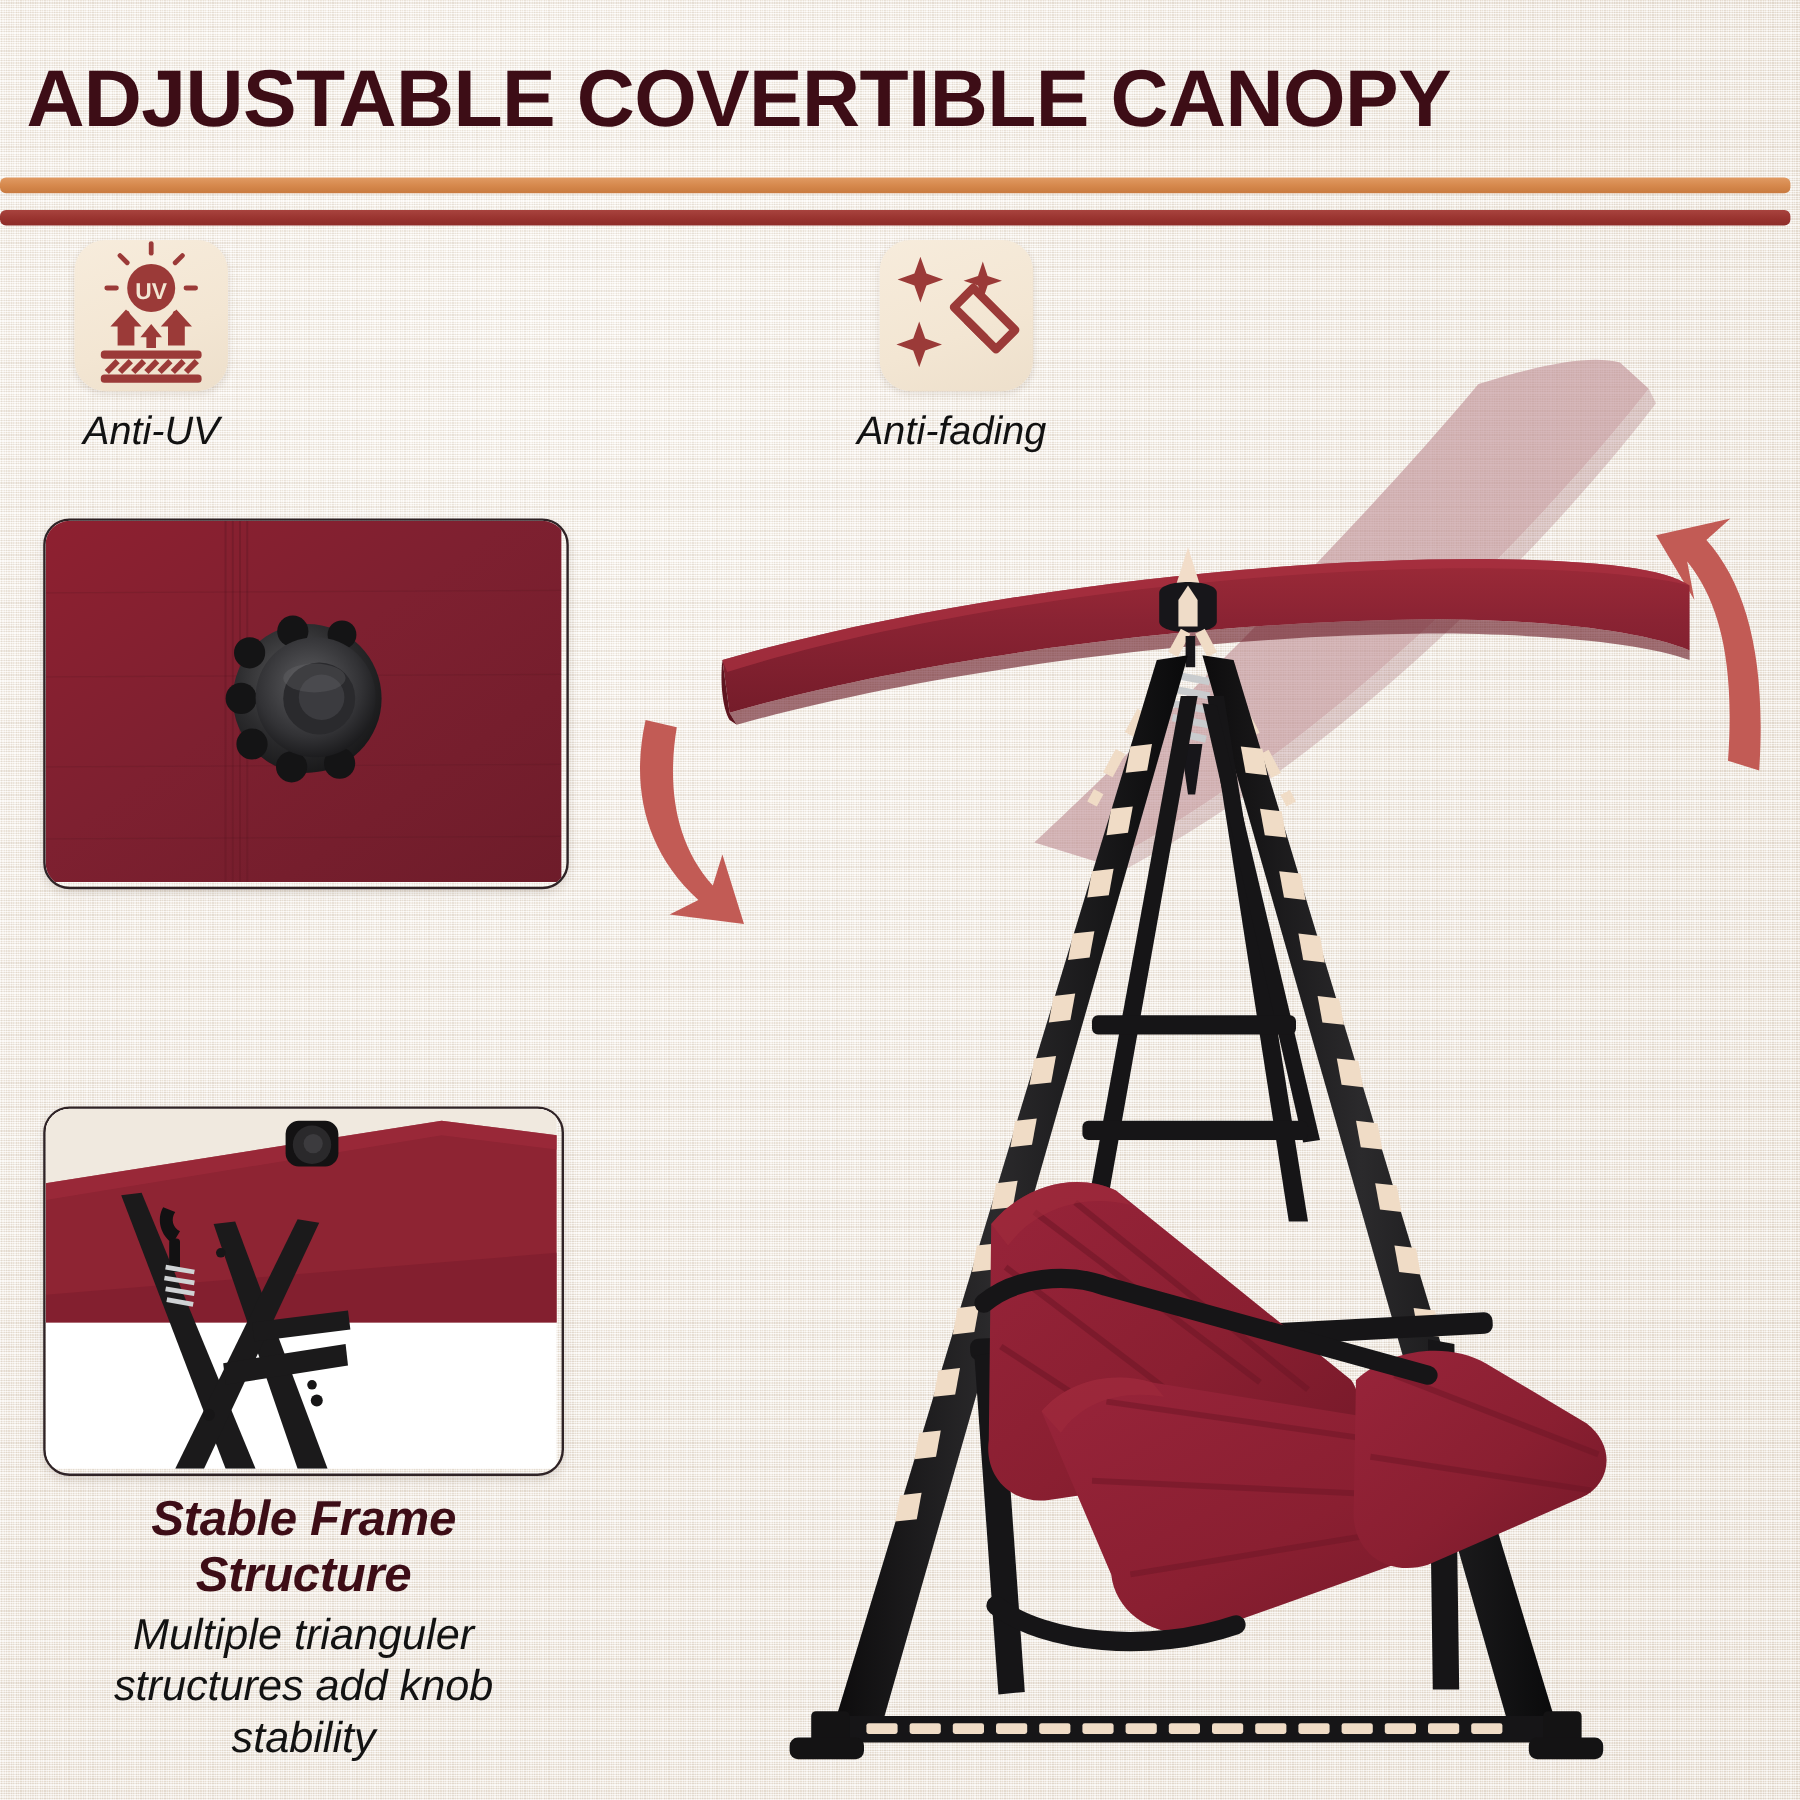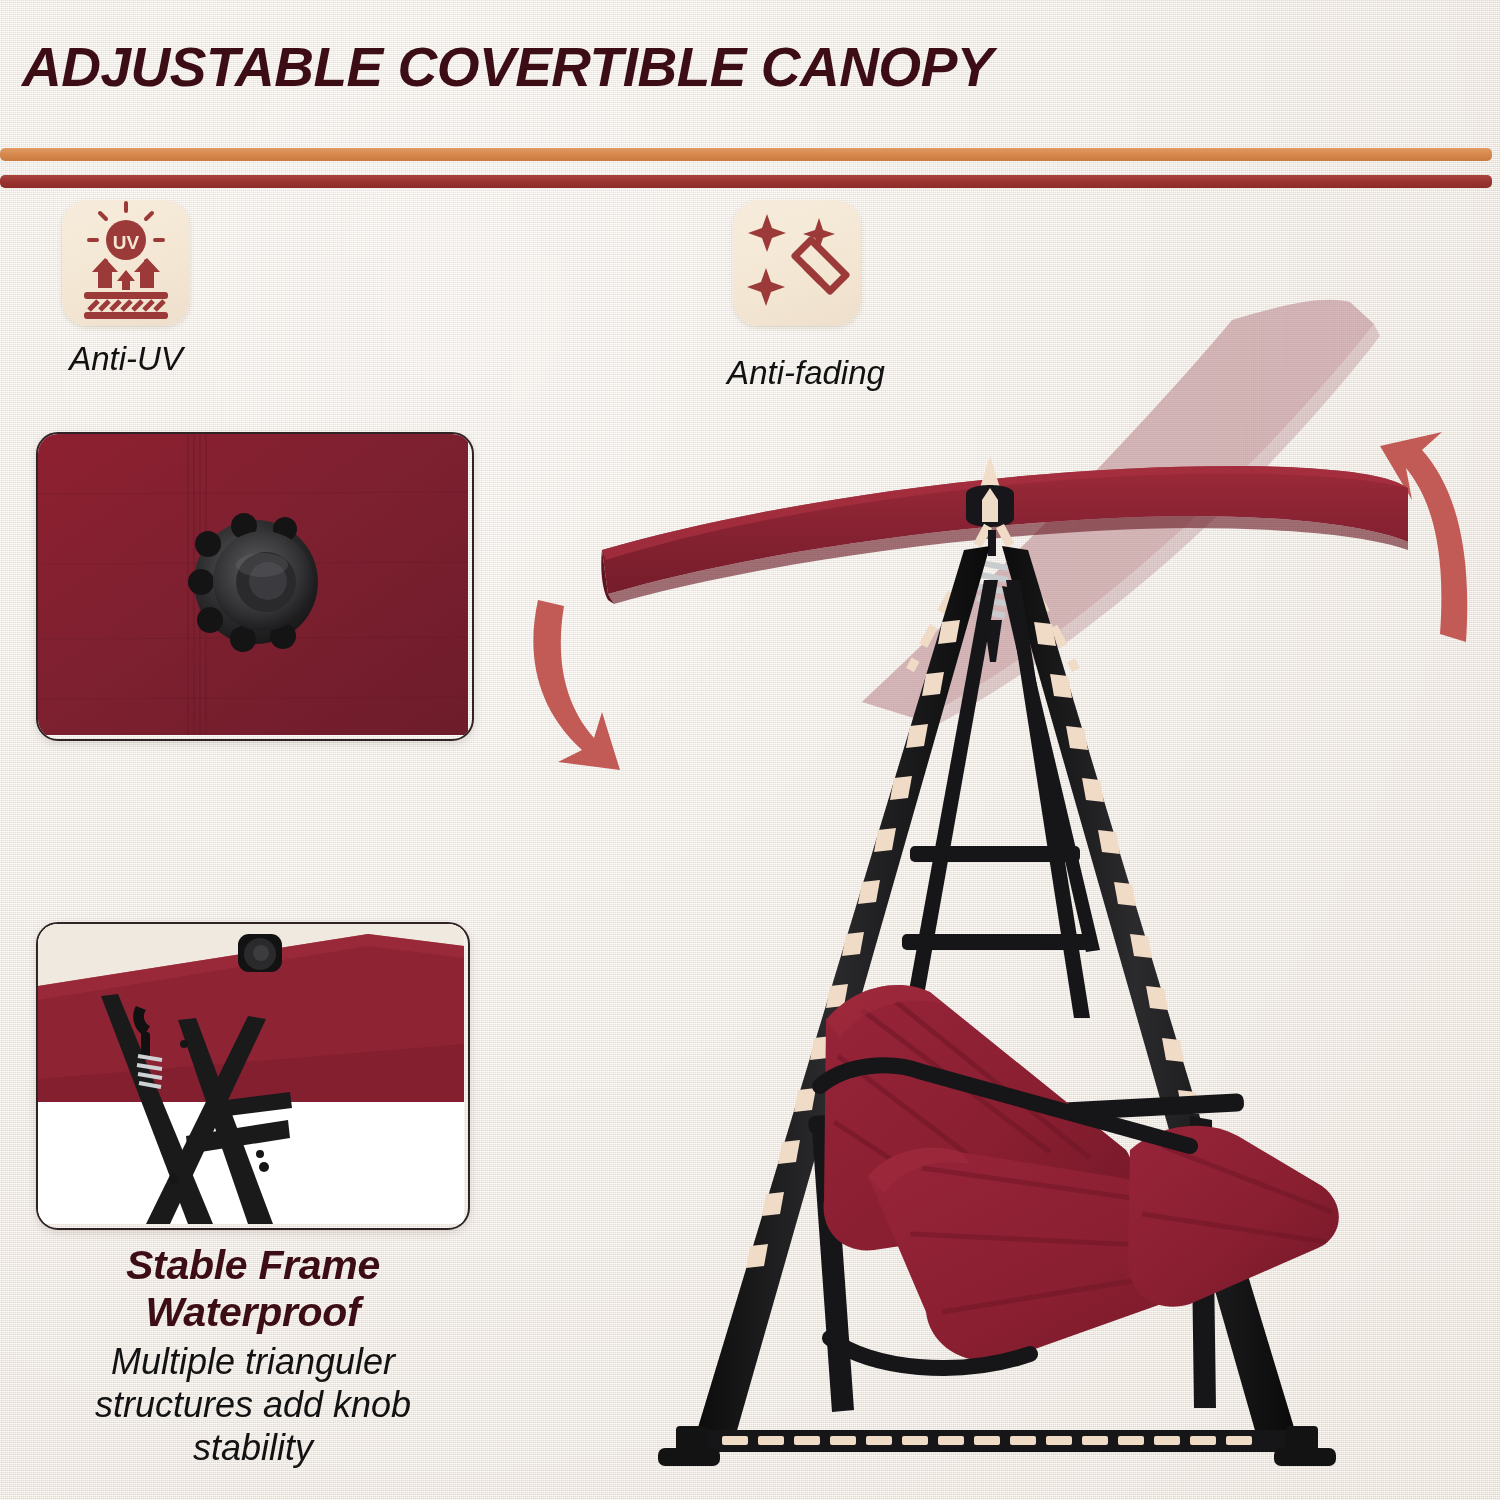--- a/index.html
+++ b/index.html
@@ -15,23 +15,23 @@
     position:absolute;inset:0;
     background-color:#f3ece3;
     background-image:
       repeating-linear-gradient(0deg, rgba(255,255,255,.55) 0 1px, rgba(196,182,166,.20) 1px 2px, rgba(255,255,255,.40) 2px 3px, rgba(205,192,176,.14) 3px 4px),
       repeating-linear-gradient(90deg, rgba(255,255,255,.50) 0 1px, rgba(198,184,168,.20) 1px 2px, rgba(255,255,255,.36) 2px 3px, rgba(208,195,180,.13) 3px 4px),
       radial-gradient(ellipse at 30% 20%, #fbf7f1 0%, #f2ebe2 55%, #ece3d8 100%);
   }
 
   
   .title{
-    position:absolute;left:22px;top:24px;width:1460px;
-    font-size:55px;line-height:86px;
-    font-weight:bold;font-style:italic;
+    position:absolute;left:22px;top:40px;width:1460px;
+    font-size:67px;line-height:86px;
+    font-weight:bold;
     letter-spacing:-0.5px;
     color:#3d0d16;
     white-space:nowrap;
   }
   .rule{position:absolute;border-radius:5px;}
   .rule-orange{left:0;top:148px;width:1492px;height:13px;
     background:linear-gradient(180deg,#e09a63 0%,#d5874b 55%,#c87a3f 100%);}
   .rule-red{left:0;top:175px;width:1492px;height:13px;
     background:linear-gradient(180deg,#a8433e 0%,#99332f 55%,#8d2c29 100%);}
 
@@ -43,21 +43,21 @@
     width:128px;height:126px;border-radius:26px;
     background:linear-gradient(160deg,#f7ecdc 0%,#f3e6d3 60%,#eddfcb 100%);
     box-shadow:0 2px 5px rgba(120,95,70,.16);
     position:relative;
   }
   .flabel{
     position:absolute;top:140px;left:50%;transform:translateX(-50%);
     font-size:33px;font-style:italic;color:#111;white-space:nowrap;
     font-stretch:condensed;
   }
-  .f0 .flabel{left:64px;} .f1 .flabel{left:64px;} .f2 .flabel{left:73px;margin-top:14px;}
+  .f0 .flabel{left:64px;} .f1 .flabel{left:64px;} .f2 .flabel{left:60px;}
 
   .badge svg{position:absolute;left:0;top:0;width:128px;height:126px;}
 
   
   .photo{
     position:absolute;border:2px solid #2f2326;border-radius:22px;
     overflow:hidden;box-shadow:0 3px 8px rgba(90,70,55,.16);
   }
   .photo-knob{left:36px;top:432px;width:434px;height:305px;}
   .photo-frame{left:36px;top:922px;width:430px;height:304px;}
@@ -231,21 +231,21 @@
       <g fill="#131213">
         <rect x="200" y="10" width="44" height="38" rx="11"></rect>
         <circle cx="222" cy="30" r="16" fill="#2a292b"></circle>
         <circle cx="223" cy="29" r="8" fill="#3c3b3e"></circle>
       </g>
     </svg>
   </div>
 
   <div class="capt capt-frame">
     <h3>Stable Frame</h3>
-    <h3>Waterproof</h3>
+    <h3>Structure</h3>
     <p>Multiple trianguler structures add knob stability</p>
   </div>
 
   <div class="stage">
     <svg width="1010" height="1250" viewBox="0 0 1010 1250">
       <defs>
         <linearGradient id="canopyTop" x1="0" y1="0" x2="0" y2="1">
           <stop offset="0%" stop-color="#9C2A38"></stop>
           <stop offset="40%" stop-color="#8A2333"></stop>
           <stop offset="100%" stop-color="#751C2A"></stop>

